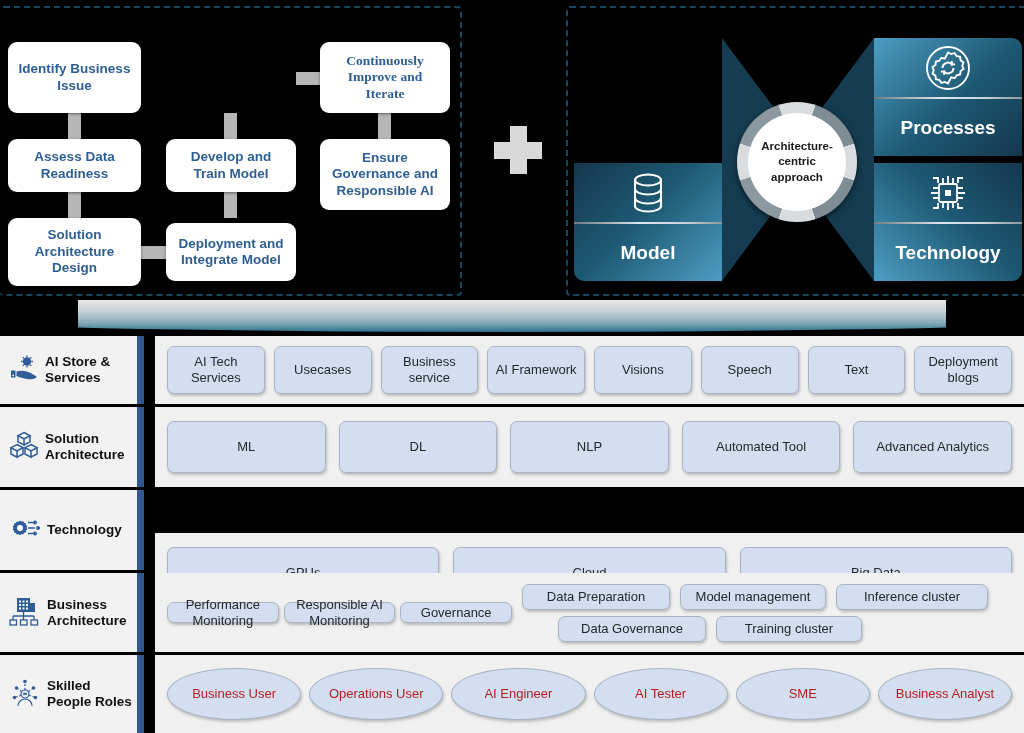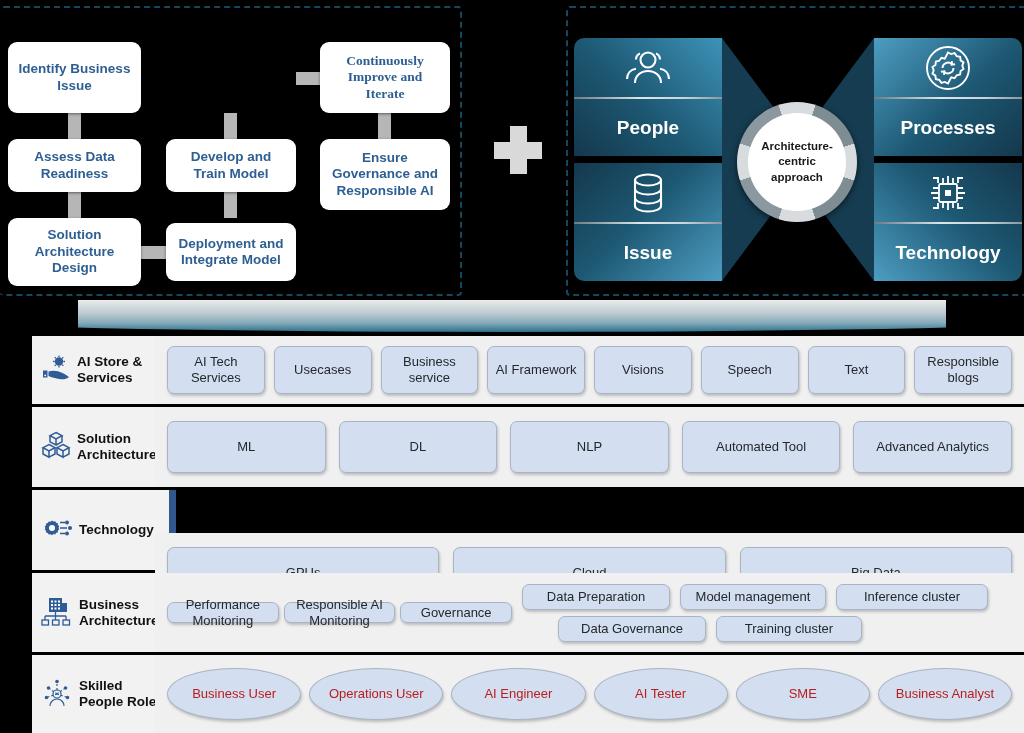--- a/index.html
+++ b/index.html
@@ -57,21 +57,21 @@
     font-weight:bold;line-height:1.34;padding:6px;box-sizing:border-box;}
 
   
   #funnel{position:absolute;left:78px;top:300px;width:868px;height:32px;
     background:linear-gradient(180deg,#ffffff 0%,#cfdde4 40%,#8fb8c9 72%,#2e7b99 100%);
     clip-path:ellipse(100% 100% at 50% 0%);opacity:.92;}
 
   
   .row{position:absolute;left:0;width:1024px;}
   .rowlabel{position:absolute;left:0;top:0;width:144px;height:100%;background:#f2f2f2;
-    border-right:7px solid #31588c;box-sizing:border-box;display:flex;align-items:center;gap:6px;padding-left:9px;margin-left:32px;}
+    border-right:7px solid #31588c;box-sizing:border-box;display:flex;align-items:center;gap:6px;padding-left:9px;}
   .rowlabel .ltxt{color:#111;font-weight:bold;font-size:13.5px;line-height:1.18;}
   .rowcontent{position:absolute;left:155px;top:0;width:869px;height:100%;background:#f0f0f0;
     display:flex;align-items:center;box-sizing:border-box;padding:0 12px;}
 
   .pill{background:#d3dff0;border:1px solid #a9b4c4;border-radius:7px;color:#24282c;font-size:13px;
     text-align:center;display:flex;align-items:center;justify-content:center;line-height:1.2;
     box-shadow:1px 2px 3px rgba(0,0,0,.22);box-sizing:border-box;padding:2px 4px;}
   .ellipse{background:#d3dff0;border:1px solid #a9b4c4;border-radius:50%;color:#b91c1c;font-size:13px;
     text-align:center;display:flex;align-items:center;justify-content:center;line-height:1.2;
     box-shadow:1px 2px 3px rgba(0,0,0,.22);box-sizing:border-box;}
@@ -137,46 +137,32 @@
     </div>
     <div class="flowbox" style="left:320px;top:139px;width:130px;height:71px;">
       <span>Ensure Governance and Responsible AI</span>
     </div>
 
     <div id="plus"></div>
 
     <div class="wedge" id="wedge-l"></div>
     <div class="wedge" id="wedge-r"></div>
 
-    <div class="quad" id="q-people">
-      <div class="icon">
-        <svg width="54" height="38" viewBox="0 0 54 38" fill="none" stroke="#fff" stroke-width="2.1">
-          <circle cx="27" cy="11" r="7.5"></circle>
-            <path d="M14 34c0-7.2 5.8-12 13-12s13 4.8 13 12"></path>
-          <path d="M15 10.5a6.5 6.5 0 0 1 4-6"></path>
-            <path d="M6 30c0-5.5 3.6-9.4 9-10.3"></path>
-          <path d="M39 10.5a6.5 6.5 0 0 0-4-6"></path>
-            <path d="M48 30c0-5.5-3.6-9.4-9-10.3"></path>
-        </svg>
-      </div>
-      <div class="divider"></div>
-      <div class="qlabel">People</div>
-    </div>
 
     <div class="quad" id="q-data">
       <div class="icon">
         <svg width="42" height="44" viewBox="0 0 42 44" fill="none" stroke="#fff" stroke-width="2.1">
           <ellipse cx="21" cy="9" rx="13" ry="5.5"></ellipse>
           <path d="M8 9v26c0 3 5.8 5.5 13 5.5s13-2.5 13-5.5V9"></path>
           <path d="M8 18c0 3 5.8 5.5 13 5.5s13-2.5 13-5.5"></path>
           <path d="M8 27c0 3 5.8 5.5 13 5.5s13-2.5 13-5.5"></path>
         </svg>
       </div>
       <div class="divider"></div>
-      <div class="qlabel">Issue</div>
+      <div class="qlabel">Model</div>
     </div>
 
     <div class="quad" id="q-proc">
       <div class="icon">
         <svg width="46" height="46" viewBox="0 0 46 46" fill="none" stroke="#fff" stroke-width="1.9">
           <circle cx="23" cy="23" r="21"></circle>
           <path d="M23 7.5l3.2 1.6 3.4-.9 2.1 2.9 3.4.8.5 3.5 2.9 2-1.2 3.3 1.2 3.3-2.9 2-.5 3.5-3.4.8-2.1 2.9-3.4-.9L23 38.5l-3.2-1.6-3.4.9-2.1-2.9-3.4-.8-.5-3.5-2.9-2 1.2-3.3-1.2-3.3 2.9-2 .5-3.5 3.4-.8 2.1-2.9 3.4.9z"></path>
           <path d="M17.5 23a5.5 5.5 0 0 1 9.2-4"></path>
             <path d="M28.5 23a5.5 5.5 0 0 1-9.2 4"></path>
           <path d="M27 16.2l-.3 3.4 3.4-.4"></path>
@@ -222,21 +208,21 @@
       <span class="ltxt">AI Store &amp; Services</span>
     </div>
     <div class="rowcontent">
       <div class="pill">AI Tech Services</div>
       <div class="pill">Usecases</div>
       <div class="pill">Business service</div>
       <div class="pill">AI Framework</div>
       <div class="pill">Visions</div>
       <div class="pill">Speech</div>
       <div class="pill">Text</div>
-      <div class="pill">Responsible blogs</div>
+      <div class="pill">Deployment blogs</div>
     </div>
   </div>
 
   <div class="row" id="row2">
     <div class="rowlabel">
       <span class="ic">
         <svg width="30" height="30" viewBox="0 0 30 30" fill="none" stroke="#2f5c96" stroke-width="1.5">
           <path d="M15 2.5l6 3.2-6 3.2-6-3.2z"></path>
             <path d="M9 5.7v6.1l6 3.2v-6.1M21 5.7v6.1l-6 3.2"></path>
           <path d="M8 14.5l6 3.2-6 3.2-6-3.2z"></path>

